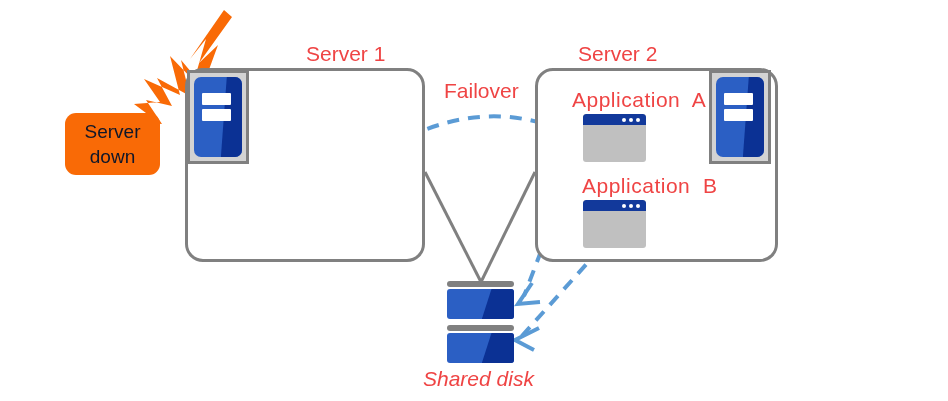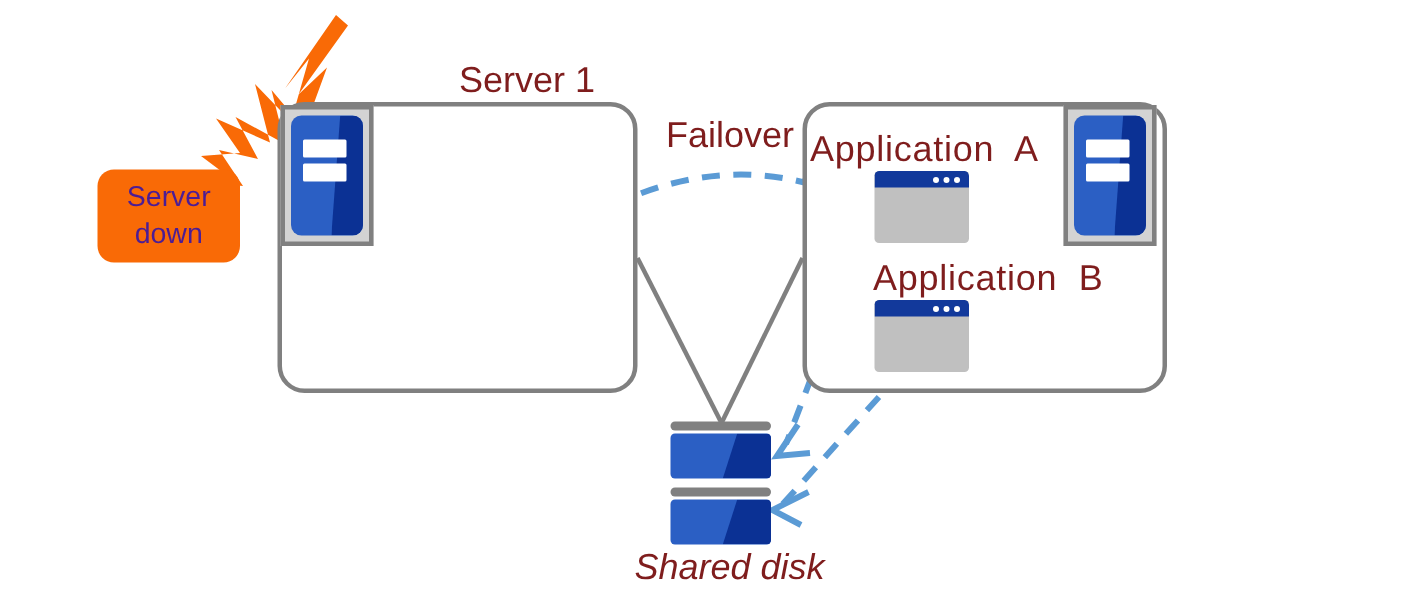--- a/index.html
+++ b/index.html
@@ -19,29 +19,29 @@
   }
   .svg-layer {
     position: absolute;
     left: 0;
     top: 0;
     width: 948px;
     height: 401px;
   }
   .label {
     position: absolute;
-    color: #7f1d1d;
-    font-size: 24px;
+    color: #ef4444;
+    font-size: 21px;
     line-height: 22px;
     white-space: pre;
   }
   #title-server1 { left: 306px; top: 43px; }
   #title-server2 { left: 578px; top: 43px; }
   #label-failover { left: 444px; top: 80px; text-align: center; }
-  #label-appA { left: 540px; top: 89px; letter-spacing: 0.5px; }
+  #label-appA { left: 572px; top: 89px; letter-spacing: 0.5px; }
   #label-appB { left: 572px; top: 175px; letter-spacing: 0.5px; margin-left: 10px; }
   #label-shareddisk { left: 423px; top: 368px; font-style: italic; }
 
   
   .server-box {
     position: absolute;
     border: 3px solid #808080;
     border-radius: 18px;
     background: #ffffff;
     box-sizing: border-box;
@@ -157,21 +157,21 @@
 
   
   #badge-server-down {
     position: absolute;
     left: 65px;
     top: 113px;
     width: 95px;
     height: 62px;
     background: #f96a06;
     border-radius: 11px;
-    color: #4c1d95;
+    color: #0f172a;
     font-size: 19px;
     line-height: 25px;
     text-align: center;
     display: flex;
     flex-direction: column;
     align-items: center;
     justify-content: center;
   }
 </style>
 </head>
@@ -219,20 +219,21 @@
   <div class="label" id="title-server1">Server 1</div>
   <div class="server-icon" id="server-icon-1">
     <div class="chassis">
       <div class="shade"></div>
       <div class="slot slot1"></div>
       <div class="slot slot2"></div>
     </div>
   </div>
 
   <div class="server-box" id="box-server2"></div>
+  <div class="label" id="title-server2">Server 2</div>
   <div class="server-icon" id="server-icon-2">
     <div class="chassis">
       <div class="shade"></div>
       <div class="slot slot1"></div>
       <div class="slot slot2"></div>
     </div>
   </div>
 
   <div class="label" id="label-appA">Application  A</div>
   <div class="app-icon" id="app-icon-a">

